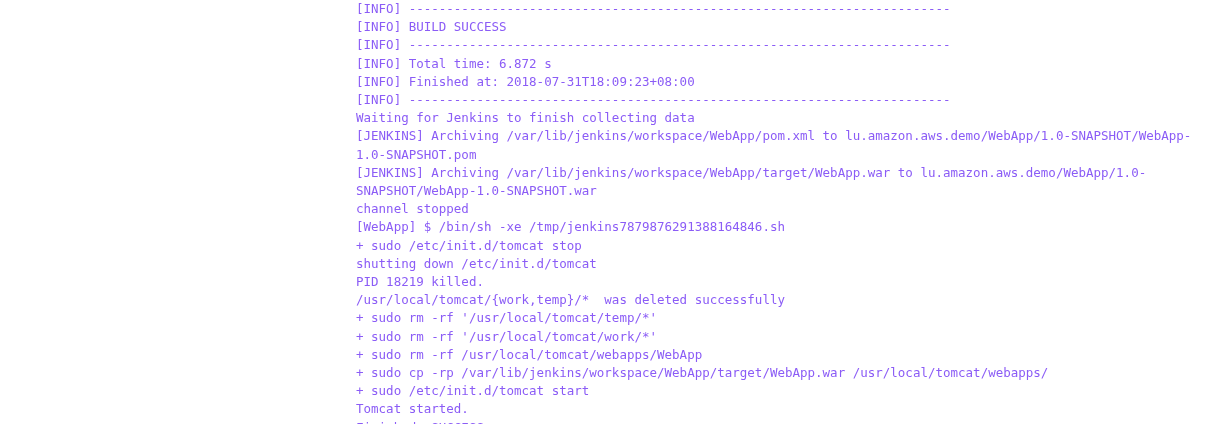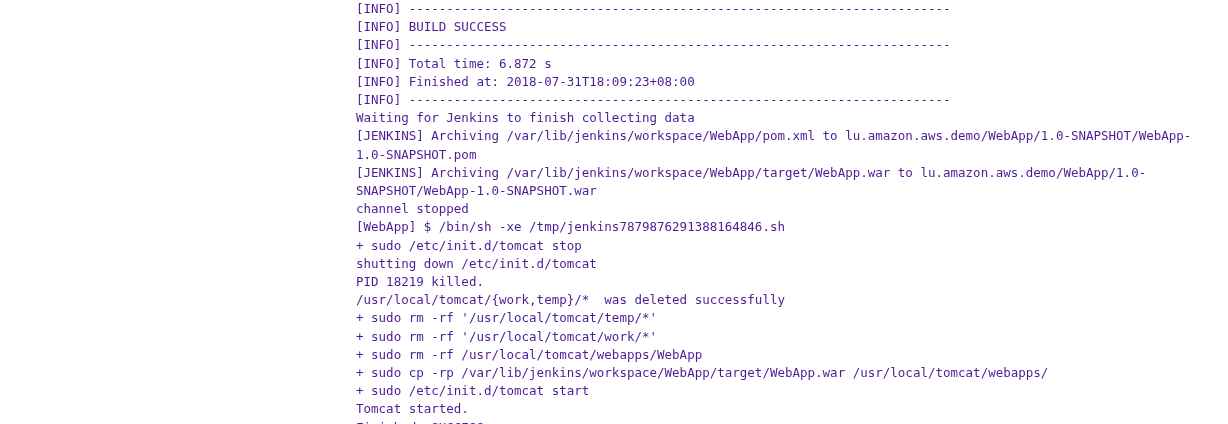--- a/index.html
+++ b/index.html
@@ -20,19 +20,19 @@
     width: 860px;
     font-size: 12.5px;
     line-height: 18.2px;
     color: #1a1a1a;
     white-space: pre-wrap;
     word-break: break-word;
   }
   .log-line {
     white-space: pre-wrap;
     word-break: break-word;
-    color: #4c1d95;
+    color: #8b5cf6;
   }
 </style>
 </head>
 <body>
 
 <div id="console-output"><div class="log-line">[INFO] ------------------------------------------------------------------------</div><div class="log-line">[INFO] BUILD SUCCESS</div><div class="log-line">[INFO] ------------------------------------------------------------------------</div><div class="log-line">[INFO] Total time: 6.872 s</div><div class="log-line">[INFO] Finished at: 2018-07-31T18:09:23+08:00</div><div class="log-line">[INFO] ------------------------------------------------------------------------</div><div class="log-line">Waiting for Jenkins to finish collecting data</div><div class="log-line">[JENKINS] Archiving /var/lib/jenkins/workspace/WebApp/pom.xml to lu.amazon.aws.demo/WebApp/1.0-SNAPSHOT/WebApp-1.0-SNAPSHOT.pom</div><div class="log-line">[JENKINS] Archiving /var/lib/jenkins/workspace/WebApp/target/WebApp.war to lu.amazon.aws.demo/WebApp/1.0-SNAPSHOT/WebApp-1.0-SNAPSHOT.war</div><div class="log-line">channel stopped</div><div class="log-line">[WebApp] $ /bin/sh -xe /tmp/jenkins7879876291388164846.sh</div><div class="log-line">+ sudo /etc/init.d/tomcat stop</div><div class="log-line">shutting down /etc/init.d/tomcat</div><div class="log-line">PID 18219 killed.</div><div class="log-line">/usr/local/tomcat/{work,temp}/*  was deleted successfully</div><div class="log-line">+ sudo rm -rf '/usr/local/tomcat/temp/*'</div><div class="log-line">+ sudo rm -rf '/usr/local/tomcat/work/*'</div><div class="log-line">+ sudo rm -rf /usr/local/tomcat/webapps/WebApp</div><div class="log-line">+ sudo cp -rp /var/lib/jenkins/workspace/WebApp/target/WebApp.war /usr/local/tomcat/webapps/</div><div class="log-line">+ sudo /etc/init.d/tomcat start</div><div class="log-line">Tomcat started.</div><div class="log-line">Finished: SUCCESS</div></div>
 
 </body></html>

